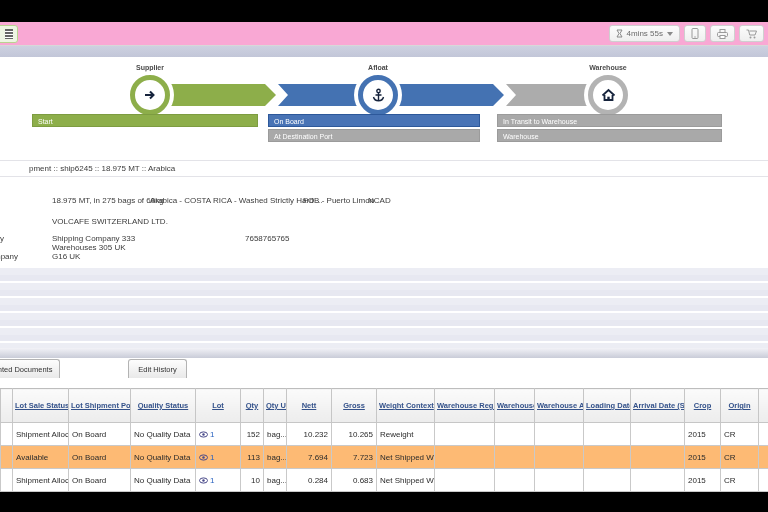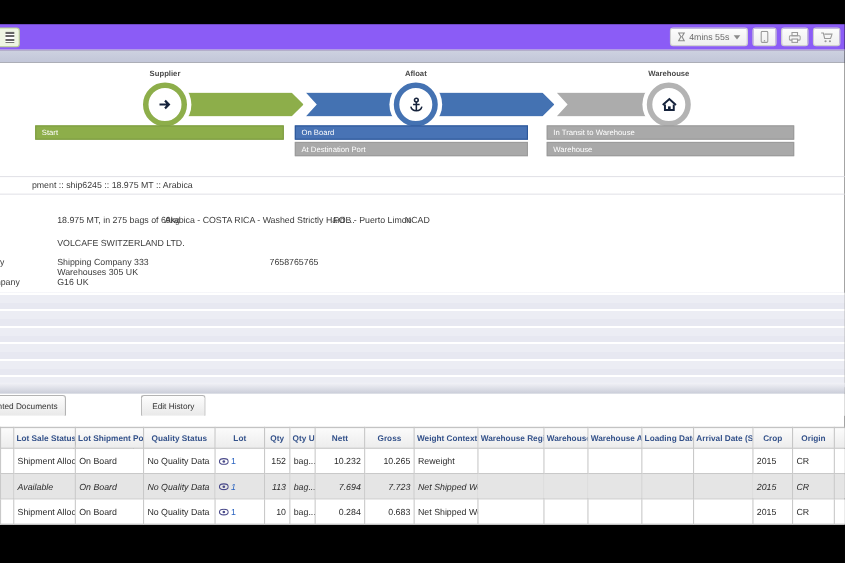--- a/index.html
+++ b/index.html
@@ -2,21 +2,21 @@
 <html><head>
 <meta charset="utf-8">
 <style>
   * { box-sizing: border-box; margin: 0; padding: 0; }
   html,body { width:768px; height:512px; overflow:hidden; background:#000;
     font-family:"Liberation Sans", sans-serif; }
   #stage { position:relative; width:768px; height:512px; background:#000; }
 
   
   #toolbar { position:absolute; left:0; top:22px; width:768px; height:24px;
-    background:#8b5cf6; border-bottom:1px solid #d8d8d8; }
+    background:#f9a8d4; border-bottom:1px solid #d8d8d8; }
   .btn-green { position:absolute; left:-9px; top:3px; width:27px; height:18px;
     background:#eef5e3; border:1px solid #b9d290; border-radius:3px;
     display:flex; align-items:center; justify-content:flex-end; padding-right:4px; }
   .btn-green .glyph { width:8px; height:10px;
     background:linear-gradient(#666 0 2px,#fff 2px 3px,#666 3px 5px,#fff 5px 6px,#666 6px 8px,#fff 8px 9px,#666 9px 10px); }
   #toolbar-right { position:absolute; right:4px; top:3px; display:flex; gap:4px; }
   .tb-btn { height:17px; background:linear-gradient(#fcfcfc,#efefef);
     border:1px solid #cfcfcf; border-radius:3px; display:flex; align-items:center;
     gap:4px; padding:0 6px; color:#6b6b6b; font-size:8px; }
   .tb-btn svg { display:block; }
@@ -72,27 +72,27 @@
     border:1px solid #b3b3b3; border-bottom:none; border-radius:3px 3px 0 0;
     font-size:7.5px; color:#333; display:flex; align-items:center; justify-content:center;
     white-space:nowrap; overflow:hidden; }
   .tab1 { left:-14px; width:74px; }
   .tab2 { left:66px; width:56px;margin-top:33px; }
   .tab3 { left:128px; width:59px; }
 
   
   #lots { position:absolute; left:0; top:388px; width:788px;
     border-collapse:collapse; table-layout:fixed; font-size:8px; color:#2b2b2b; }
-  #lots th { height:19px; background:linear-gradient(#fbfbfb,#ececec);
+  #lots th { height:34px; background:linear-gradient(#fbfbfb,#ececec);
     border:1px solid #c6c6c6; border-top:1px solid #bdbdbd; color:#33518a;
     font-weight:bold; font-size:7.5px; text-align:center; overflow:hidden;
-    white-space:nowrap; padding:0 2px; }
+    white-space:nowrap; padding:0 2px;text-decoration:underline; }
   #lots td { height:23px; border:1px solid #c9c9c9; padding:0 3px; overflow:hidden;
     white-space:nowrap; background:#fff; }
-  #lots tr.alt td { background:#e5e5e5;font-style:italic; }
+  #lots tr.alt td { background:#fdba74; }
   #lots td.num { text-align:right; }
   .lot-link { color:#2a63c0; }
   .eye { vertical-align:middle; margin-right:2px; }
 </style>
 </head>
 <body>
 
 <div id="stage">
 
   <div id="toolbar">

